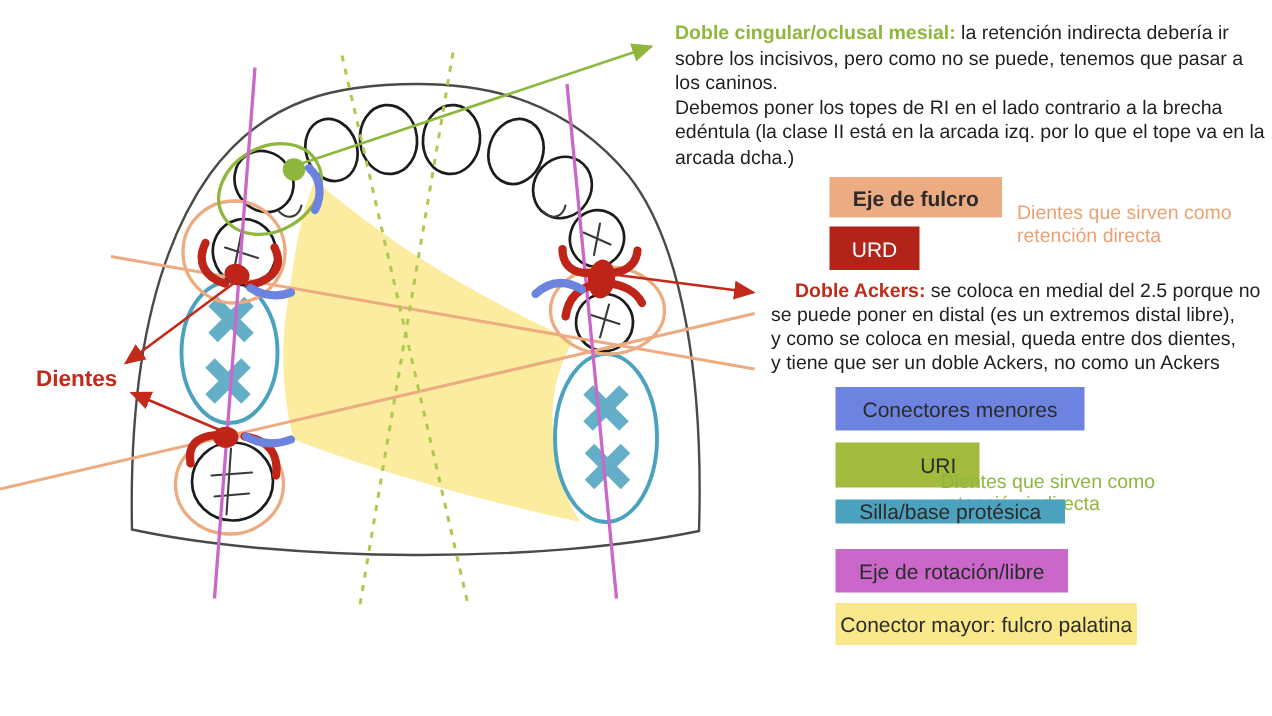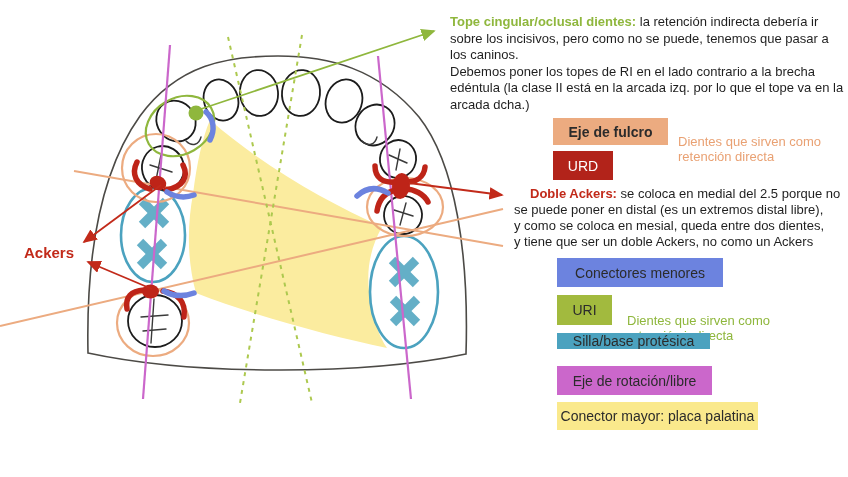--- a/index.html
+++ b/index.html
@@ -33,21 +33,21 @@
   .note-title-green{font-weight:bold;color:var(--annotation_green);}
   .note-title-red{font-weight:bold;color:var(--annotation_red);margin-left:16px;}
   #ackers-label{position:absolute;left:24px;top:244px;font-size:15px;font-weight:bold;color:var(--annotation_red);}
 
   
   .legend-box{position:absolute;display:flex;align-items:center;justify-content:center;
               font-size:14px;color:#2b2b2b;}
   #box-fulcro{left:553px;top:118px;width:115px;height:27px;background:var(--fulcrum_orange);font-weight:bold;}
   #box-urd{left:553px;top:151px;width:60px;height:29px;background:var(--urd_red);color:#fff;}
   #box-conectores{left:557px;top:258px;width:166px;height:29px;background:var(--connector_blue);}
-  #box-uri{left:557px;top:295px;width:55px;height:30px;background:var(--uri_green);}
+  #box-uri{left:557px;top:295px;width:55px;height:30px;background:var(--uri_green);padding-left:41px;}
   #box-silla{left:557px;top:333px;width:153px;height:16px;background:var(--saddle_teal);}
   #box-rotacion{left:557px;top:366px;width:155px;height:29px;background:var(--rotation_magenta);}
   #box-mayor{left:557px;top:402px;width:201px;height:28px;background:var(--box_yellow);}
   .legend-side{position:absolute;font-size:13px;line-height:15px;margin-top:17px;}
   #side-directa{left:678px;top:117px;color:var(--annotation_orange);}
   #side-indirecta{left:627px;top:296px;color:var(--annotation_green);}
   .legend-side .l2{font-weight:normal;}
 
   
   #caption{position:absolute;left:0;right:0;top:440px;text-align:center;font-size:17px;color:#1d1d1d;}
@@ -171,33 +171,33 @@
     <path class="minor-connector" d="M 357,196 Q 371,183 388,193"></path>
 
     <circle class="uri-dot" cx="196" cy="113" r="7.5"></circle>
 
     <line class="arrow-green" x1="201" y1="109" x2="434" y2="31" marker-end="url(#ah-green)"></line>
     <line class="arrow-red" x1="409" y1="183" x2="502" y2="195" marker-end="url(#ah-red)"></line>
     <line class="arrow-red" x1="161" y1="185" x2="84" y2="242" marker-end="url(#ah-red)"></line>
     <line class="arrow-red" x1="152" y1="289" x2="88" y2="262" marker-end="url(#ah-red)"></line>
   </svg>
 
-  <div class="note" id="tope-note"><span class="note-title-green">Tope cingular/oclusal dientes:</span><span> la retención indirecta debería ir
+  <div class="note" id="tope-note"><span class="note-title-green">Doble cingular/oclusal mesial:</span><span> la retención indirecta debería ir
 sobre los incisivos, pero como no se puede, tenemos que pasar a
 los caninos.
 Debemos poner los topes de RI en el lado contrario a la brecha
 edéntula (la clase II está en la arcada izq. por lo que el tope va en la
 arcada dcha.)</span></div>
 
   <div class="note" id="doble-note"><span class="note-title-red">Doble Ackers:</span><span> se coloca en medial del 2.5 porque no
 se puede poner en distal (es un extremos distal libre),
 y como se coloca en mesial, queda entre dos dientes,
 y tiene que ser un doble Ackers, no como un Ackers</span></div>
 
-  <div id="ackers-label">Ackers</div>
+  <div id="ackers-label">Dientes</div>
 
   <div class="legend-box" id="box-fulcro">
       <span>Eje de fulcro</span>
     </div>
   <div class="legend-side" id="side-directa">
     <div class="l1">Dientes que sirven como</div>
     <div class="l2">retención directa</div>
   </div>
   <div class="legend-box" id="box-urd">
       <span>URD</span>
@@ -213,17 +213,17 @@
     <div class="l1">Dientes que sirven como</div>
     <div class="l2">retención indirecta</div>
   </div>
   <div class="legend-box" id="box-silla">
       <span>Silla/base protésica</span>
     </div>
   <div class="legend-box" id="box-rotacion">
       <span>Eje de rotación/libre</span>
     </div>
   <div class="legend-box" id="box-mayor">
-      <span>Conector mayor: placa palatina</span>
+      <span>Conector mayor: fulcro palatina</span>
     </div>
 
 
 </div>
 
 </body></html>

